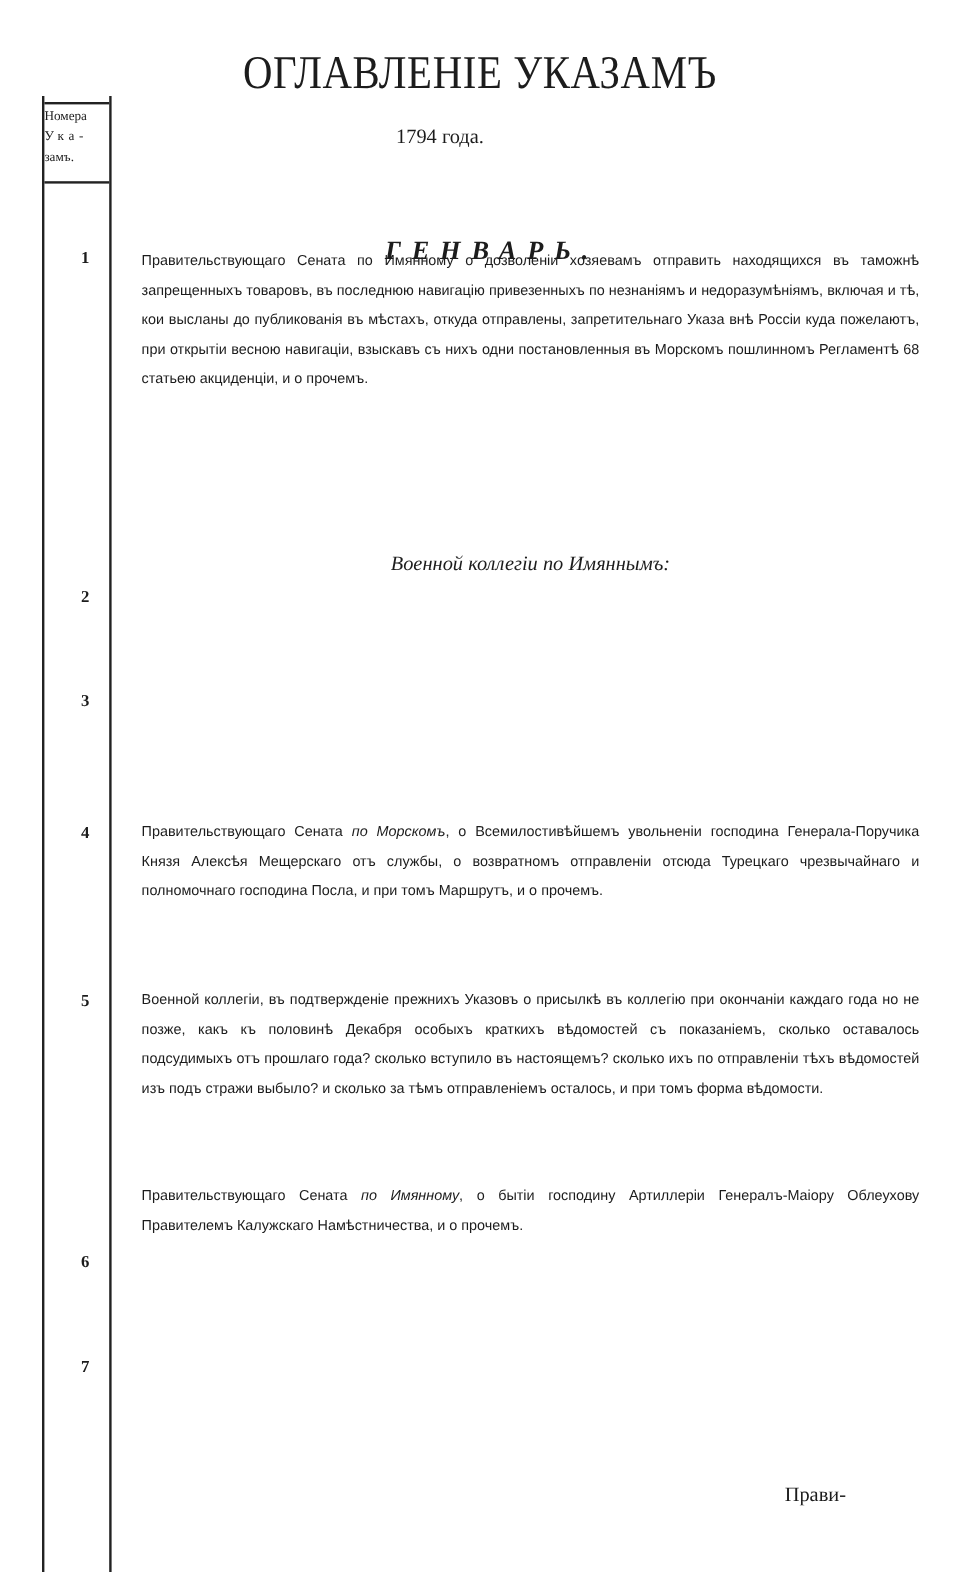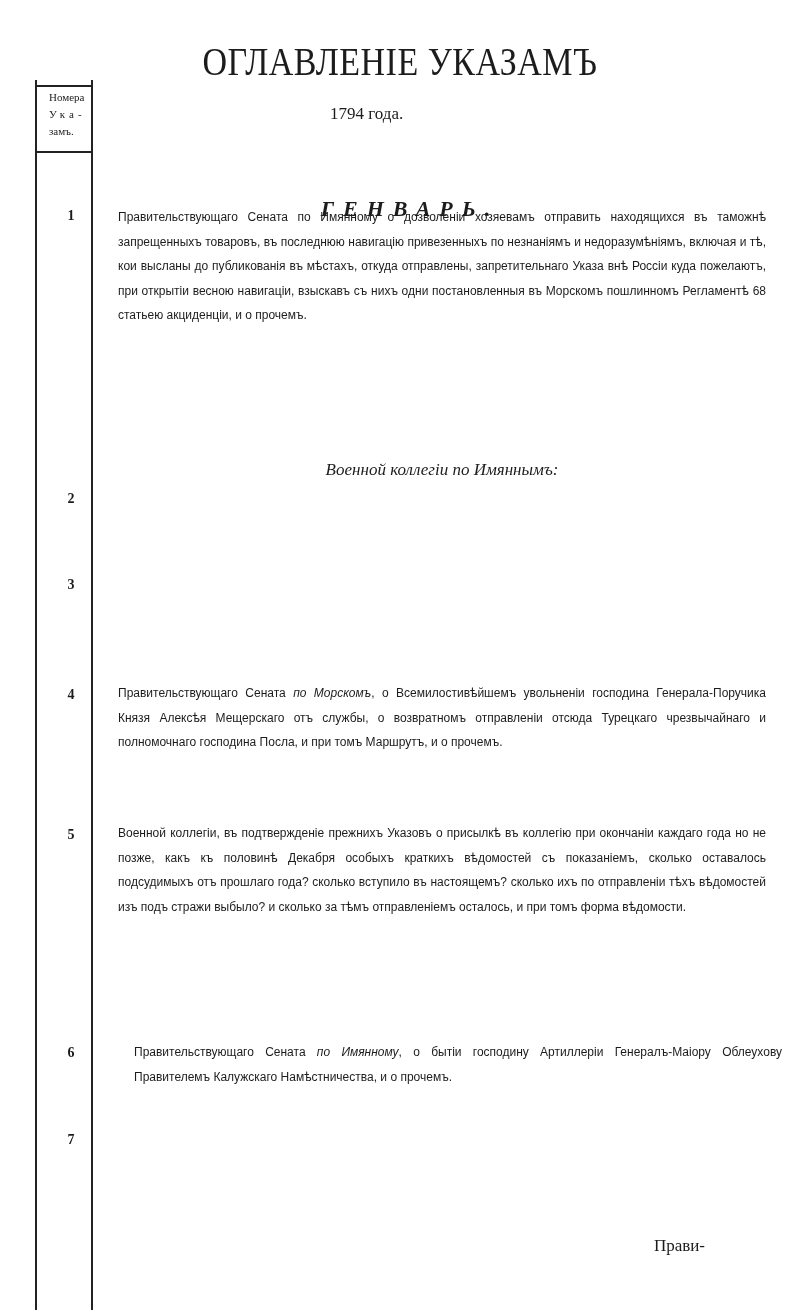--- a/index.html
+++ b/index.html
@@ -33,21 +33,20 @@
     .col-line { position: absolute; width: 2px; background: #222; }
     .col-line.left { left: 35px; top: 80px; height: 1230px; }
     .col-line.right { left: 91px; top: 80px; height: 1230px; }
     .hdr-rule { position: absolute; left: 37px; width: 54px; height: 2px; background: #222; }
     .hdr-rule.top { top: 85px; }
     .hdr-rule.bottom { top: 151px; }
     .col-header {
       position: absolute; left: 37px; top: 89px; width: 54px;
       font-size: 11px; line-height: 17px;
       font-family: "Liberation Serif", serif;
-      margin-left: 12px;
     }
     .col-header .l2 { letter-spacing: 4px; }
 
     .num {
       position: absolute; left: 55px; width: 32px; text-align: center;
       font-size: 14px; font-weight: bold;
       font-family: "Liberation Serif", serif;
     }
 
     .entry {
@@ -95,18 +94,18 @@
 
   <div class="num" style="top:577px;">3</div>
 
   <div class="num" style="top:687px;">4</div>
   <div class="entry" style="top:681px;"><span>Правительствующаго Сената </span><i>по Морскомъ</i><span>, о Всемилостивѣйшемъ увольненіи господина Генерала-Поручика Князя Алексѣя Мещерскаго отъ службы, о возвратномъ отправленіи отсюда Турецкаго чрезвычайнаго и полномочнаго господина Посла, и при томъ Маршрутъ, и о прочемъ.</span></div>
 
   <div class="num" style="top:827px;">5</div>
   <div class="entry" style="top:821px;">Военной коллегіи, въ подтвержденіе прежнихъ Указовъ о присылкѣ въ коллегію при окончаніи каждаго года но не позже, какъ къ половинѣ Декабря особыхъ краткихъ вѣдомостей съ показаніемъ, сколько оставалось подсудимыхъ отъ прошлаго года? сколько вступило въ настоящемъ? сколько ихъ по отправленіи тѣхъ вѣдомостей изъ подъ стражи выбыло? и сколько за тѣмъ отправленіемъ осталось, и при томъ форма вѣдомости.</div>
 
   <div class="num" style="top:1045px;">6</div>
-  <div class="entry" style="top:1040px;margin-left:16px;"><span>Правительствующаго Сената </span><i>по Имянному</i><span>, о бытіи господину Артиллеріи Генералъ-Маіору Облеухову Правителемъ Калужскаго Намѣстничества, и о прочемъ.</span></div>
+  <div class="entry" style="top:984px;"><span>Правительствующаго Сената </span><i>по Имянному</i><span>, о бытіи господину Артиллеріи Генералъ-Маіору Облеухову Правителемъ Калужскаго Намѣстничества, и о прочемъ.</span></div>
 
   <div class="num" style="top:1132px;">7</div>
 
   <div class="catchword">Прави-</div>
 </div>
 
 </body></html>

